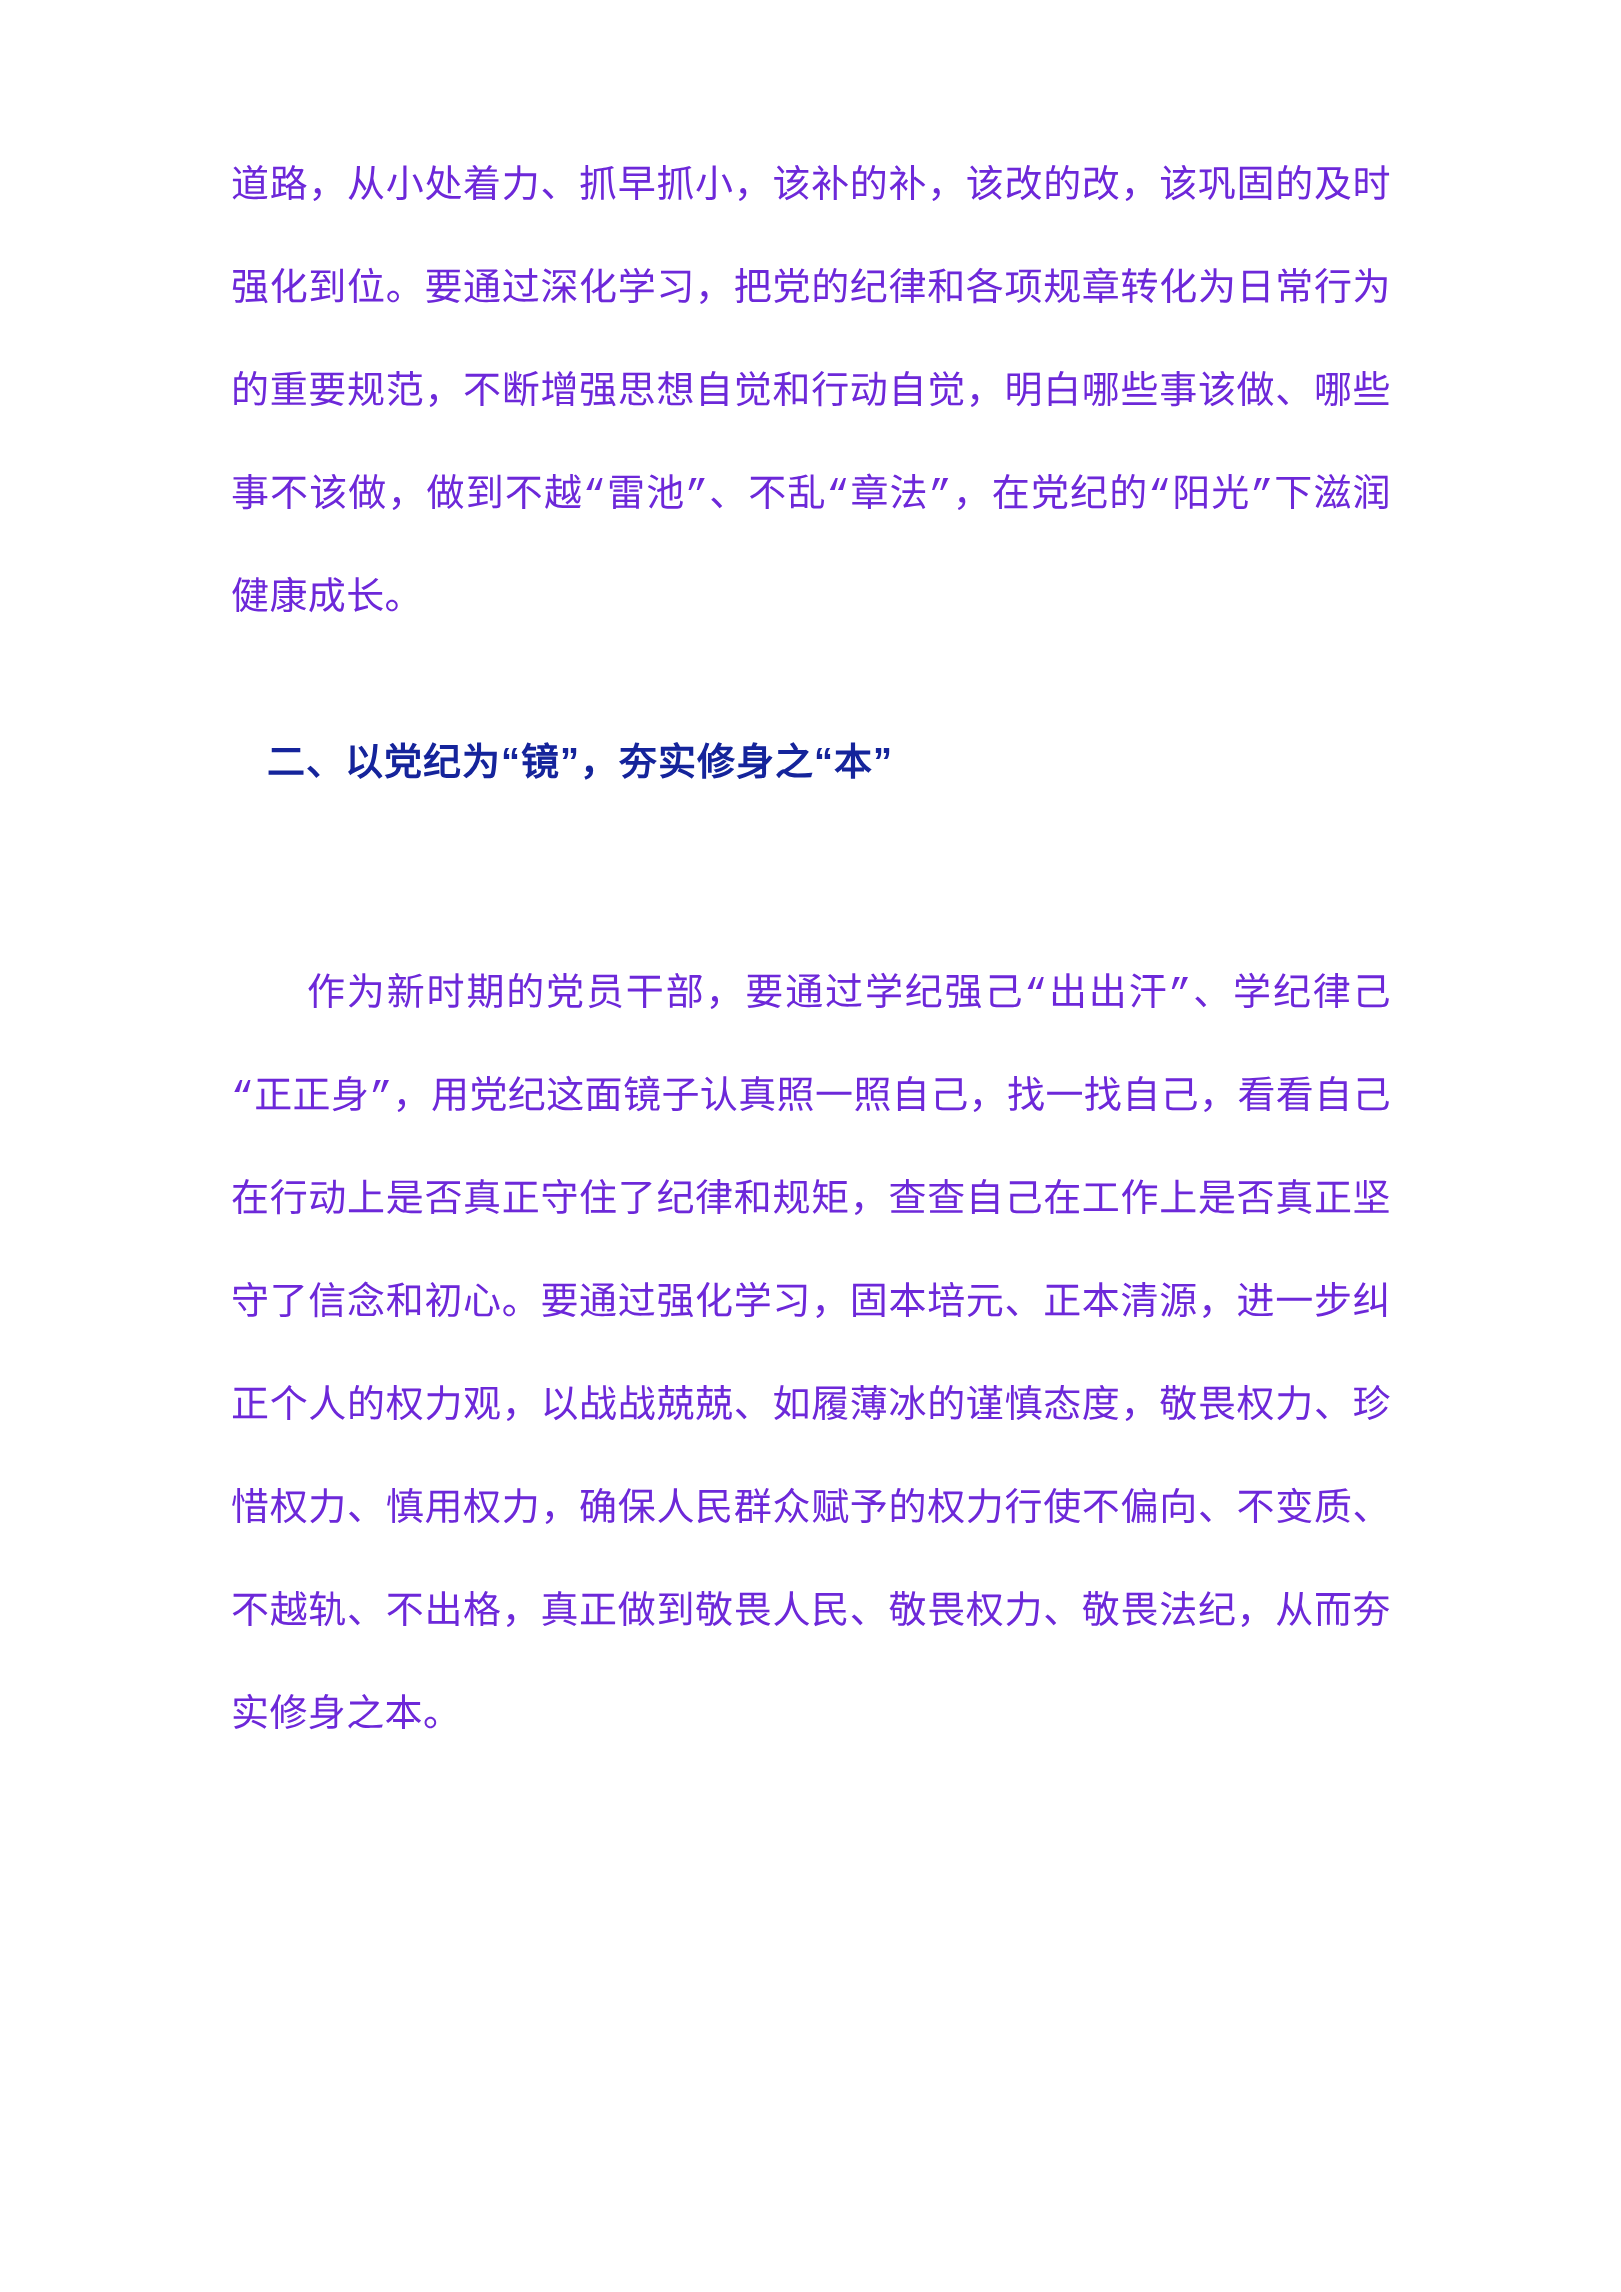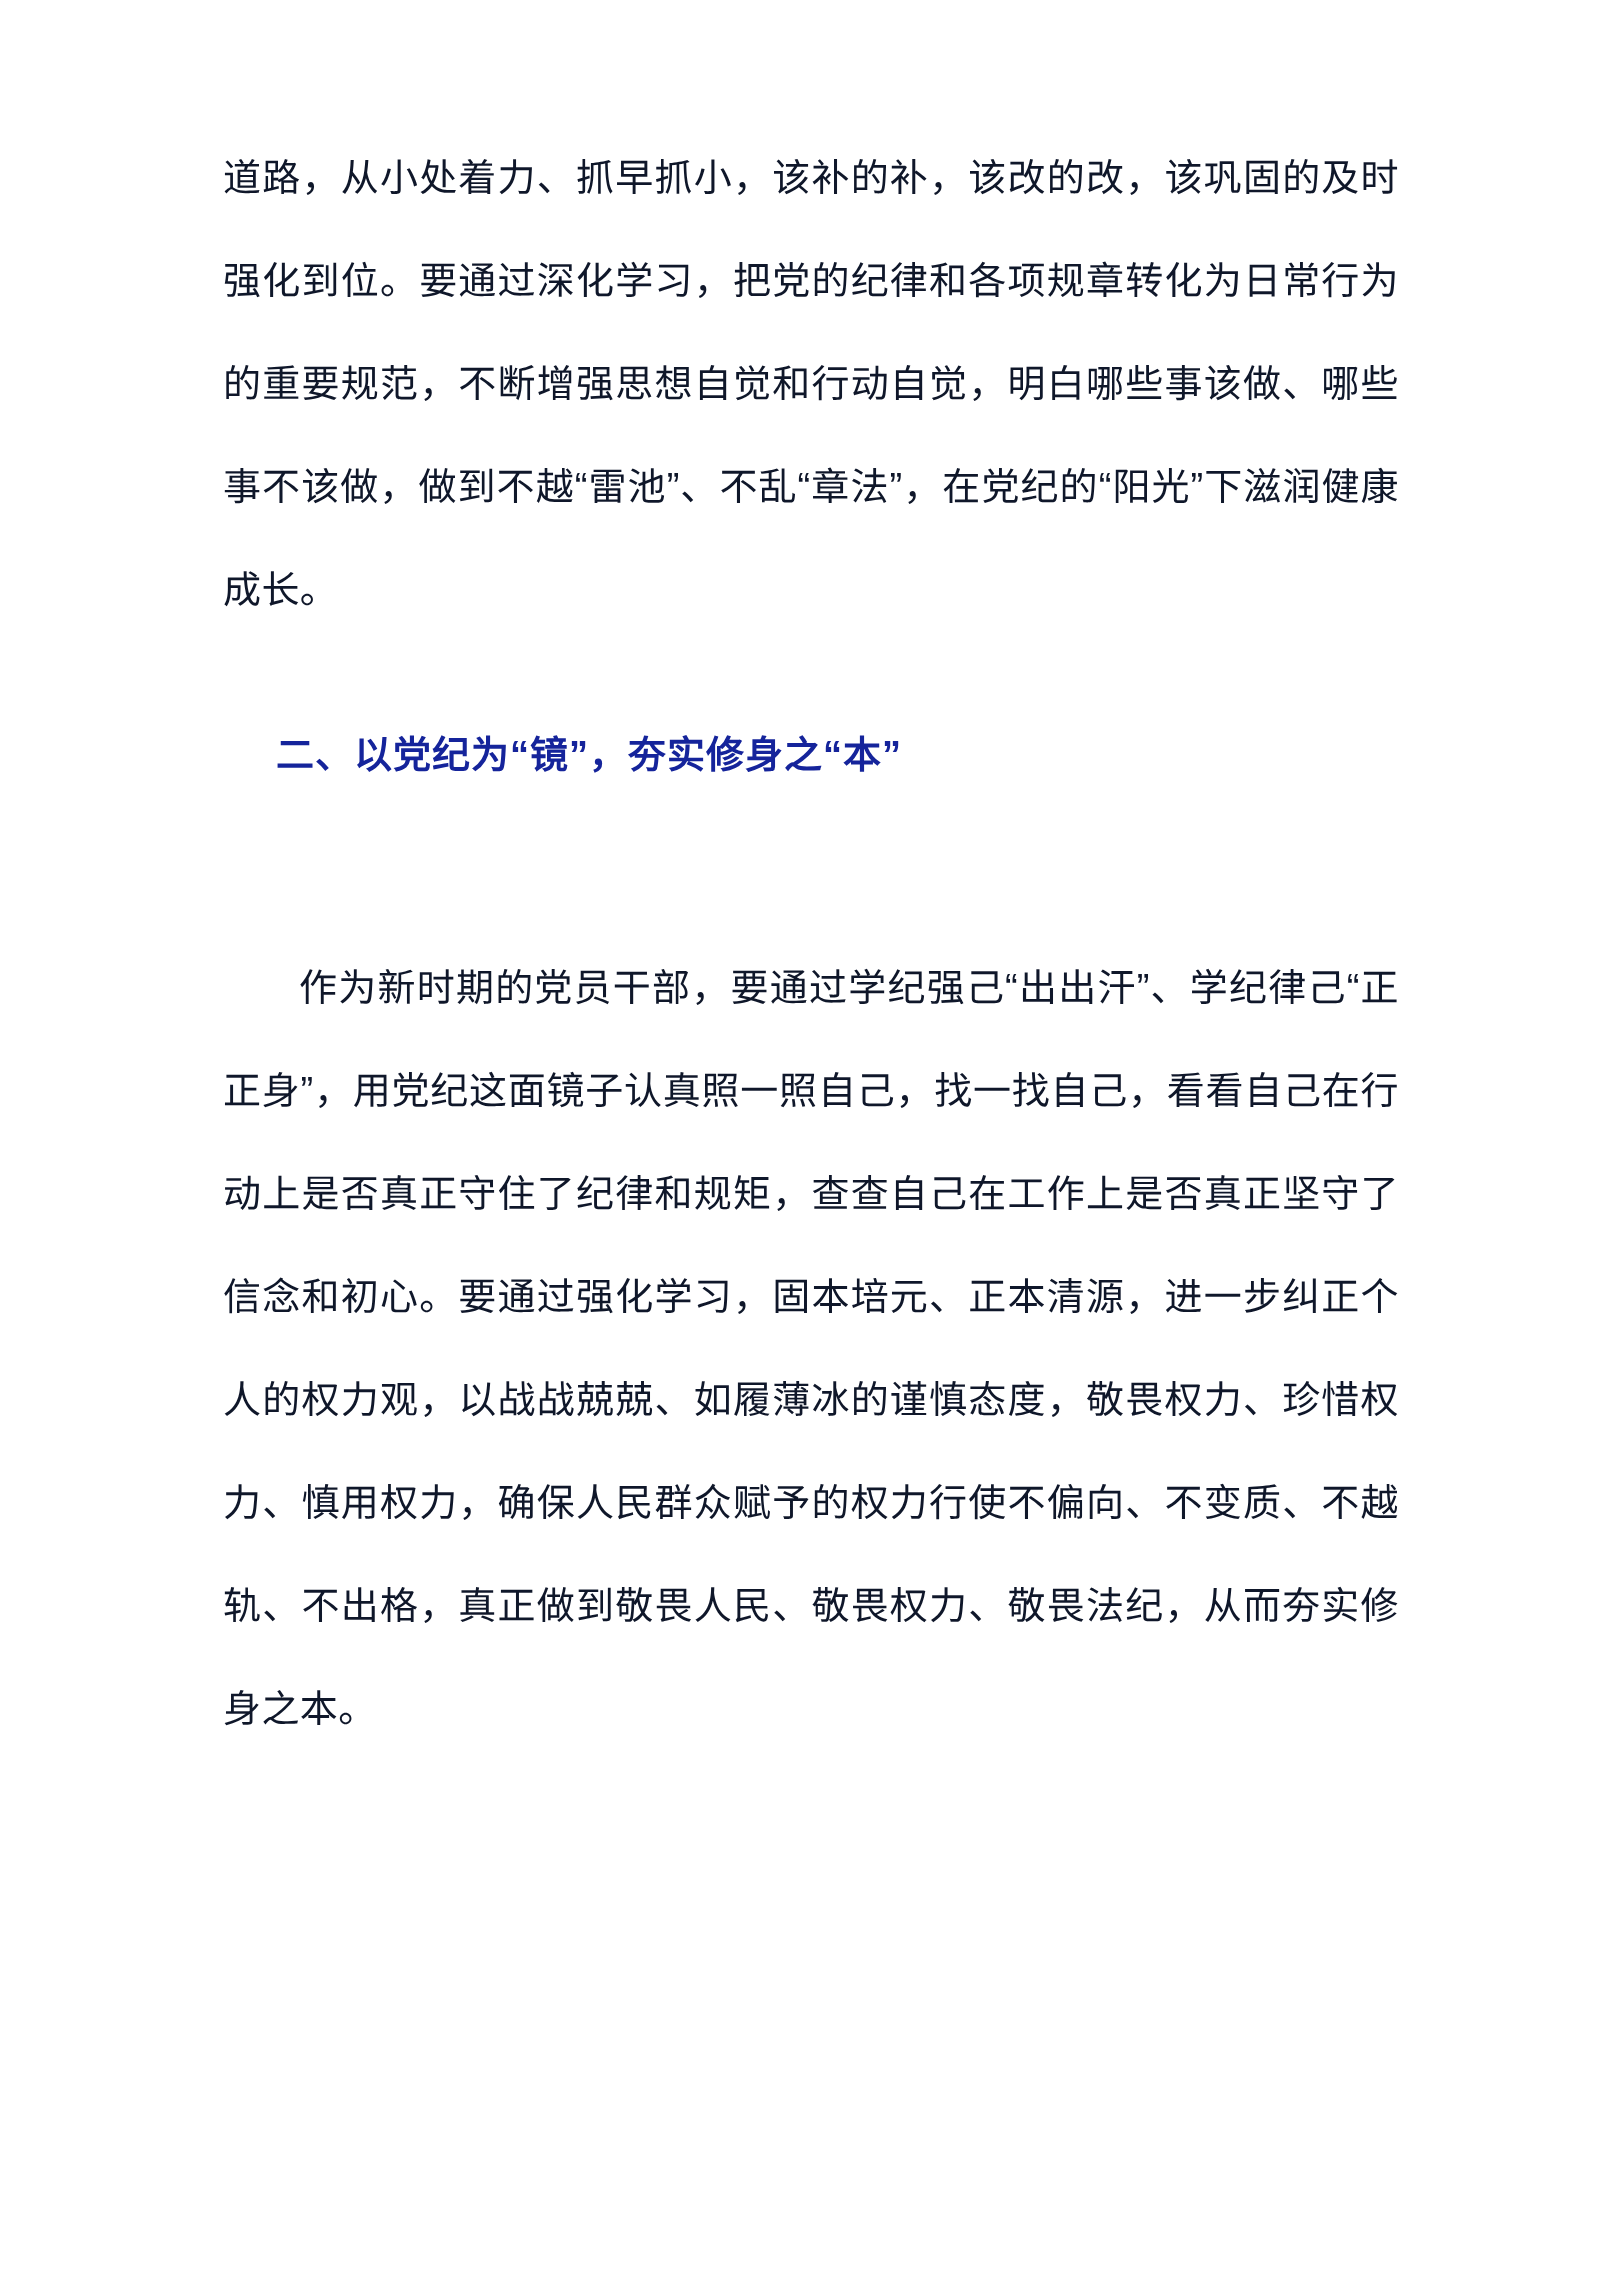--- a/index.html
+++ b/index.html
@@ -20,48 +20,48 @@
   }
 
   .content {
     position: absolute;
     left: 223px;
     top: 127px;
     width: 1176px;
   }
 
   .doc-paragraph {
-    font-family: Liberation Sans, sans-serif;
+    font-family: Liberation Mono, monospace;
     font-size: 38px;
     line-height: 103px;
-    color: #0f172a;
+    color: #6d28d9;
     text-align: justify;
     text-justify: inter-ideograph;
     letter-spacing: 0.4px;
-    margin: 0;
+    margin: 8px;
     word-break: break-all;
   }
 
   .doc-paragraph.indent {
     text-indent: 2em;
   }
 
   .gap-after-p1 { height: 71px; }
   .gap-after-heading { height: 63px; }
   .gap-between { height: 76px; }
 
   .section-heading {
     font-family: "Liberation Sans", "DejaVu Sans", sans-serif;
     font-size: 38px;
     line-height: 59px;
     font-weight: bold;
     color: #15249b;
     text-indent: 1.05em;
     letter-spacing: 1px;
-    margin: 13px;
+    margin: 4px;
     white-space: nowrap;
   }
 </style>
 </head>
 <body>
 
 <div class="page">
   <div class="content">
 
     <p class="doc-paragraph">道路，从小处着力、抓早抓小，该补的补，该改的改，该巩固的及时强化到位。要通过深化学习，把党的纪律和各项规章转化为日常行为的重要规范，不断增强思想自觉和行动自觉，明白哪些事该做、哪些事不该做，做到不越“雷池”、不乱“章法”，在党纪的“阳光”下滋润健康成长。</p>

